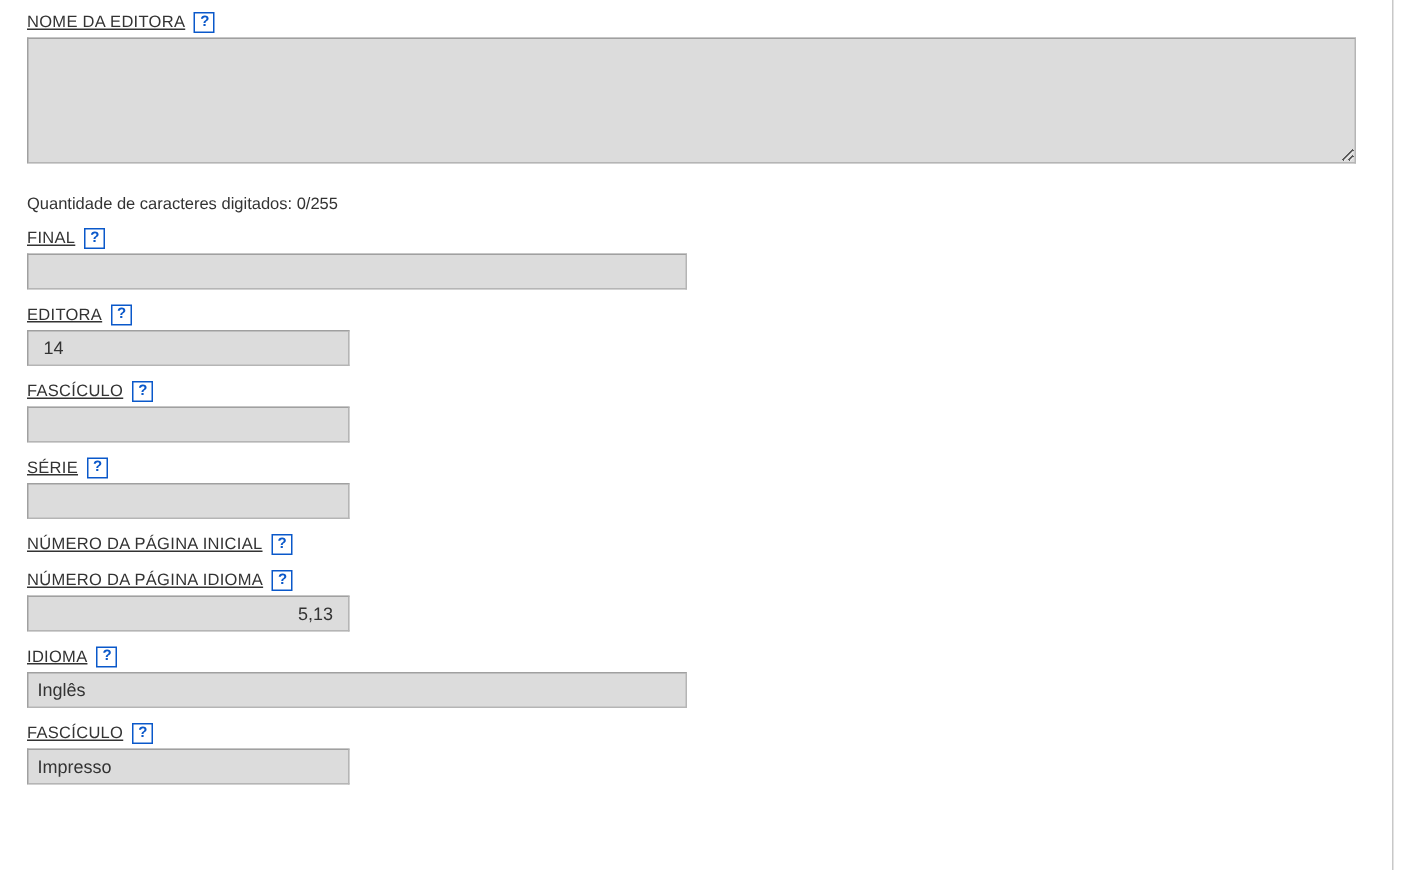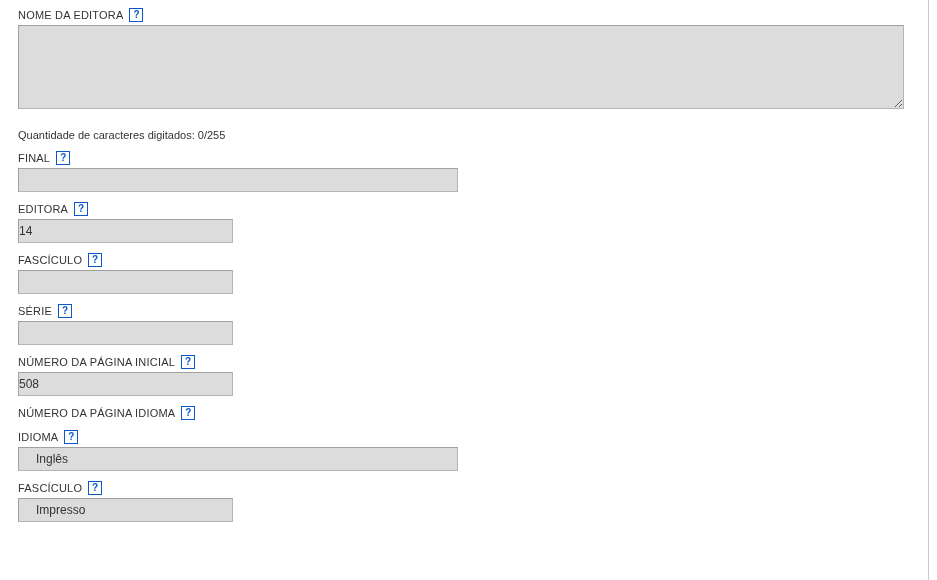--- a/index.html
+++ b/index.html
@@ -23,20 +23,21 @@
   .field-label-row {
     display: flex;
     align-items: center;
     gap: 6px;
     margin-bottom: 3px;
   }
   .field-label {
     font-size: 11px;
     color: #333;
     letter-spacing: 0.2px;
+    text-decoration: underline;
   }
   .help-icon {
     display: inline-flex;
     align-items: center;
     justify-content: center;
     width: 14px;
     height: 14px;
     border: 1.5px solid #0a58ca;
     color: #0a58ca;
     font-size: 10px;
@@ -64,28 +65,28 @@
     margin-top: 18px;
   }
   input.input-text, select.input-select {
     background: #dcdcdc;
     border: 1px solid #b5b5b5;
     border-top-color: #a0a0a0;
     border-left-color: #a0a0a0;
     height: 24px;
     font-family: Arial, sans-serif;
     font-size: 12px;
-    padding: 2px 0;
+    padding: 2px 10px;
     color: #333;
   }
   select.input-select {
     -webkit-appearance: none;
     -moz-appearance: none;
     appearance: none;
-    padding: 2px 17px;
+    padding: 2px 6px;
   }
   .w-wide { width: 440px; }
   .w-narrow { width: 215px; }
   .text-right { text-align: right; }
   .right-border {
     position: absolute;
     top: 0;
     right: 8px;
     width: 1px;
     height: 580px;
@@ -136,28 +137,28 @@
       <span class="help-icon">?</span>
     </div>
     <input type="text" class="input-text w-narrow" value="" style="">
   </div>
 
   <div class="field-group">
     <div class="field-label-row">
       <span class="field-label">NÚMERO DA PÁGINA INICIAL</span>
       <span class="help-icon">?</span>
     </div>
-    <input type="text" class="input-text w-narrow" value="508" style="">
   </div>
 
   <div class="field-group">
     <div class="field-label-row">
       <span class="field-label">NÚMERO DA PÁGINA IDIOMA</span>
       <span class="help-icon">?</span>
     </div>
+    <input type="text" class="input-text w-narrow text-right" value="5,13" style="">
   </div>
 
   <div class="field-group">
     <div class="field-label-row">
       <span class="field-label">IDIOMA</span>
       <span class="help-icon">?</span>
     </div>
     <select class="input-select w-wide">
       <option>Inglês</option>
     </select>

